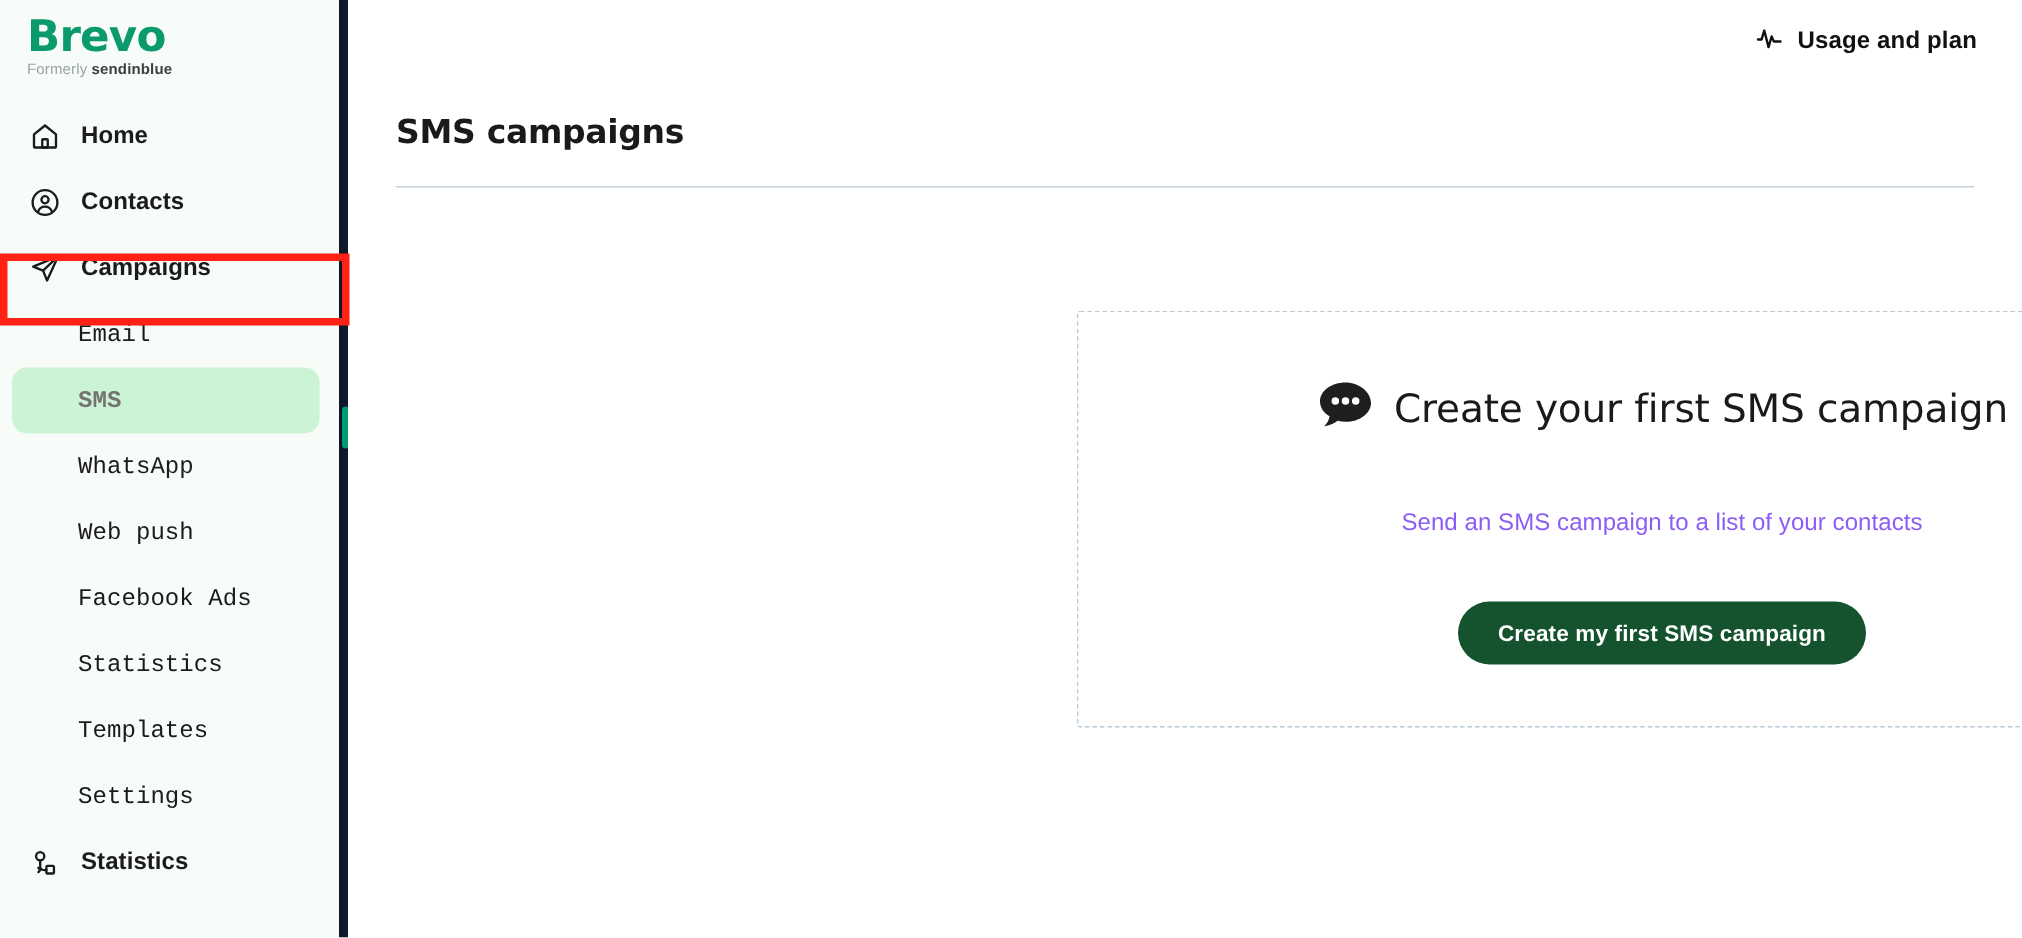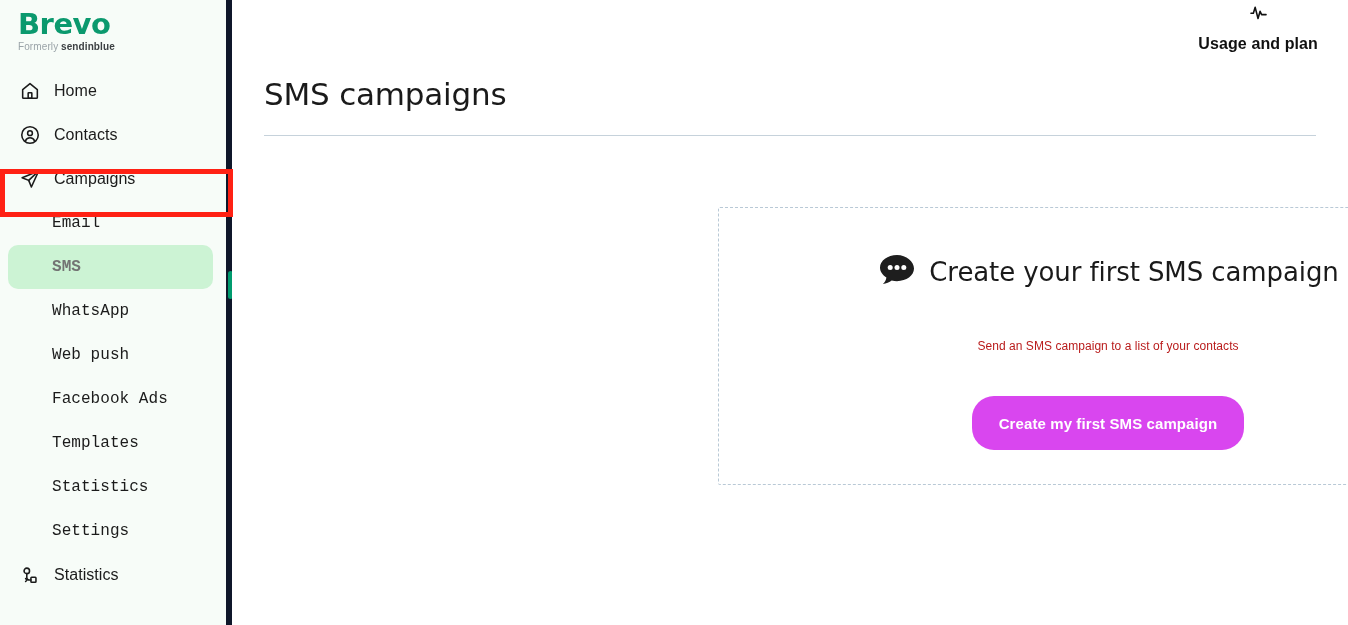--- a/index.html
+++ b/index.html
@@ -80,20 +80,21 @@
     flex: 0 0 24px;
     display: flex;
     align-items: center;
     justify-content: center;
     margin-right: 12px;
   }
   .nav-item .label {
     font-size: 16px;
     color: #1b1b1b;
     letter-spacing: 0.05px;
+    font-weight: bold;
   }
 
   
   .sub-item {
     position: relative;
     display: flex;
     align-items: center;
     height: 44px;
     margin: 0 13px 0 8px;
     padding-left: 44px;
@@ -149,37 +150,36 @@
     align-items: center;
     justify-content: flex-end;
     padding-right: 30px;
     box-sizing: border-box;
   }
   .usage-link {
     display: flex;
     align-items: center;
     gap: 9px;
     cursor: pointer;
-    flex-direction: column;
   }
   .usage-link .label {
     font-size: 16px;
     font-weight: 700;
     color: #111111;
     letter-spacing: 0.1px;
   }
 
   .page-head {
     margin: 0 32px 0 32px;
     padding-top: 20px;
   }
   .page-title {
     font-family: "DejaVu Sans", sans-serif;
-    font-size: 31px;
-    font-weight: 400;
+    font-size: 22px;
+    font-weight: 700;
     color: #1a1a1a;
     letter-spacing: -0.2px;
     margin: 0;
     line-height: 1.2;
   }
   .divider {
     margin-top: 22px;
     height: 1px;
     background: #c6d2db;
   }
@@ -206,31 +206,31 @@
   }
   .empty-title {
     font-family: "DejaVu Sans", sans-serif;
     font-size: 26px;
     font-weight: 400;
     color: #1a1a1a;
     letter-spacing: -0.1px;
   }
   .empty-sub {
     margin-top: 48px;
-    font-size: 12px;
-    color: #b91c1c;
+    font-size: 16px;
+    color: #8b5cf6;
     letter-spacing: 0.05px;
   }
   .cta-button {
     margin-top: 43px;
-    background: #d946ef;
+    background: #14532d;
     color: #ffffff;
     border: none;
     border-radius: 22px;
-    height: 54px;
+    height: 42px;
     padding: 0 27px;
     font-family: "Liberation Sans", sans-serif;
     font-size: 15px;
     font-weight: 700;
     letter-spacing: 0.1px;
     cursor: pointer;
   }
 </style>
 </head>
 <body>
@@ -294,25 +294,25 @@
 
       <div class="sub-item">
         <span class="label">Web push</span>
       </div>
 
       <div class="sub-item">
         <span class="label">Facebook Ads</span>
       </div>
 
       <div class="sub-item">
+        <span class="label">Statistics</span>
+      </div>
+
+      <div class="sub-item">
         <span class="label">Templates</span>
-      </div>
-
-      <div class="sub-item">
-        <span class="label">Statistics</span>
       </div>
 
       <div class="sub-item">
         <span class="label">Settings</span>
       </div>
 
       <div class="nav-item">
         <span class="ico">
           <svg width="22" height="22" viewBox="0 0 24 24" fill="none" stroke="#1b1b1b" stroke-width="1.7" stroke-linecap="round" stroke-linejoin="round">
             <circle cx="8.5" cy="7.5" r="3"></circle>

